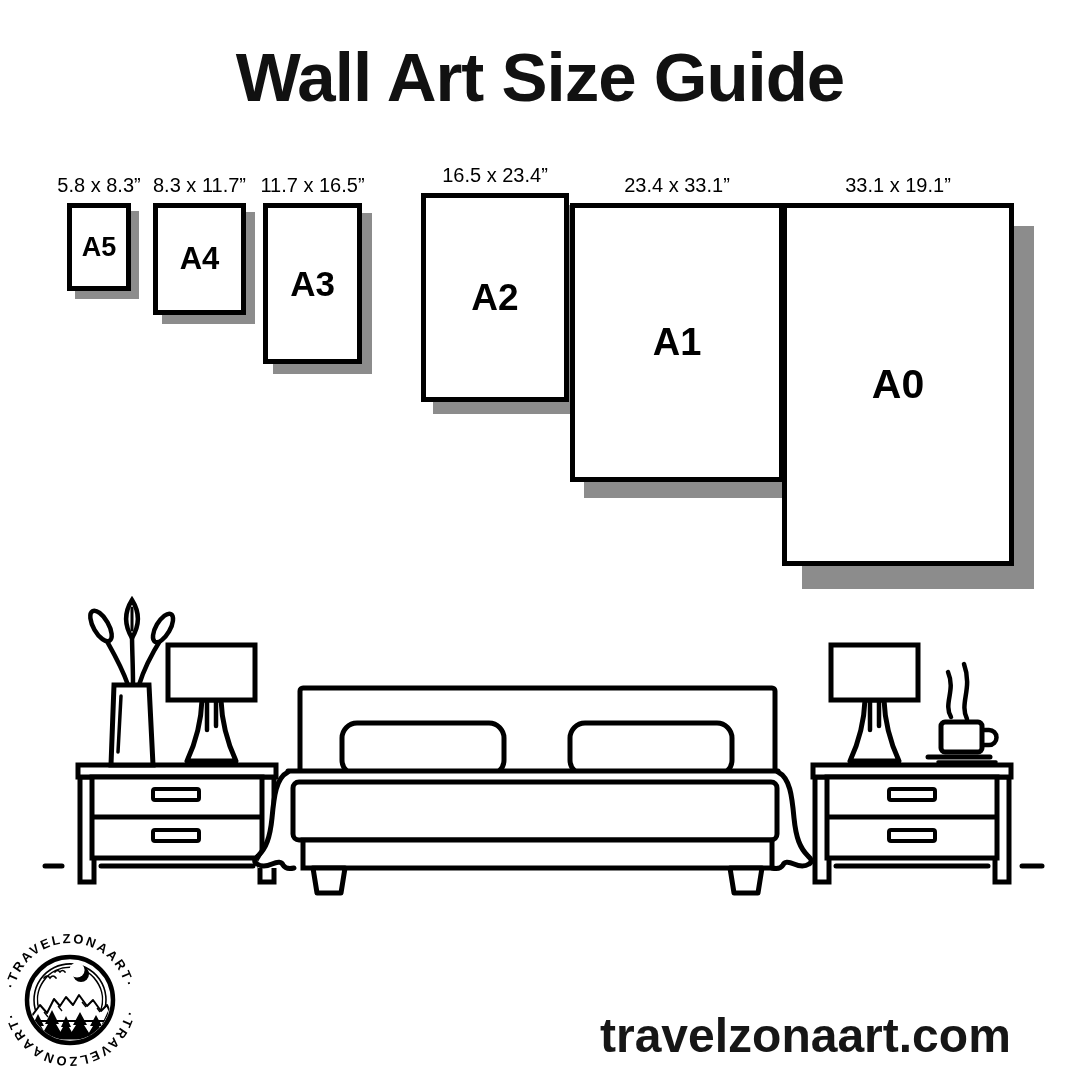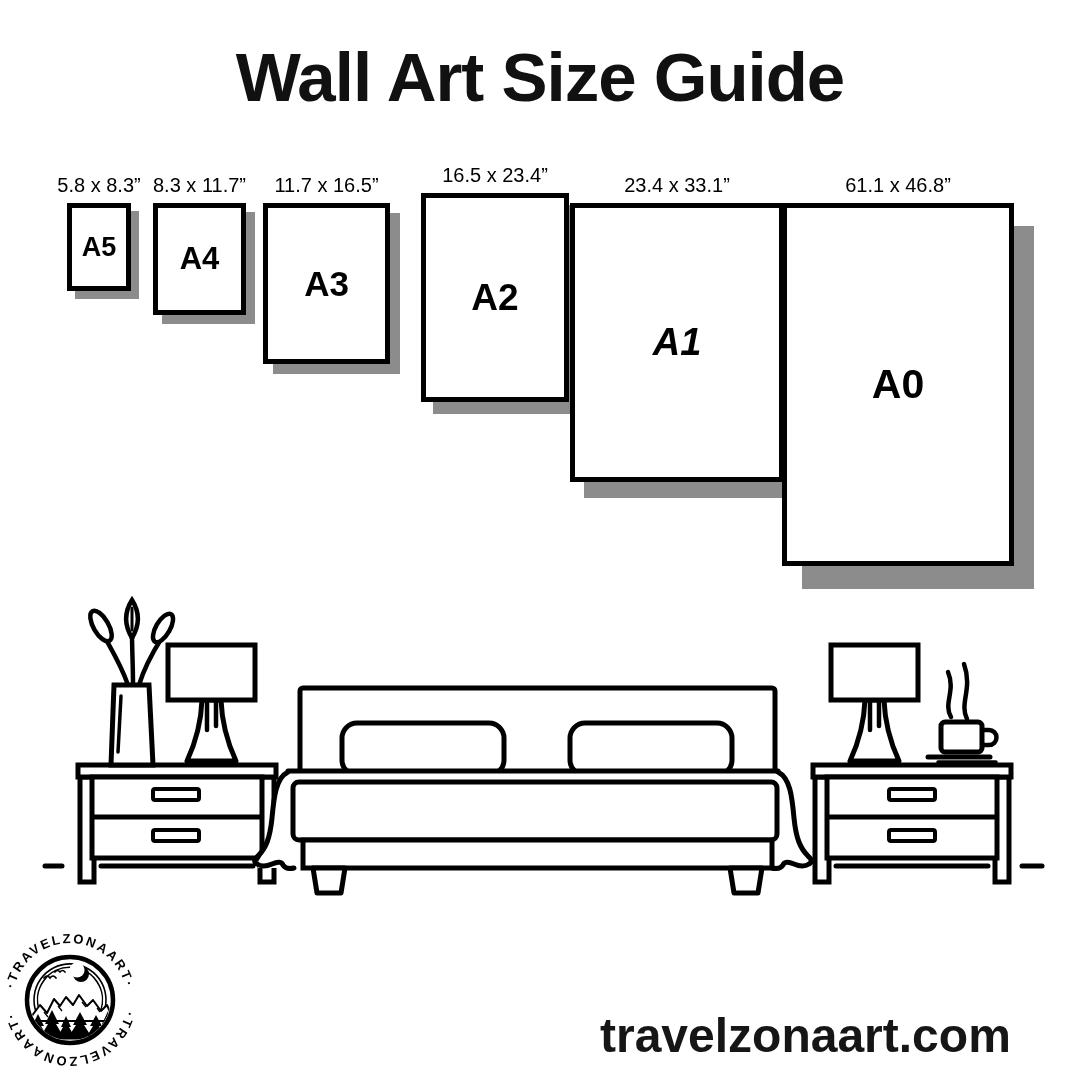--- a/index.html
+++ b/index.html
@@ -10,23 +10,23 @@
          font-size:69px;font-weight:700;letter-spacing:-1px;color:#111;}
   
   .card{position:absolute;}
   .dim-label{position:absolute;bottom:calc(100% + 6px);left:50%;transform:translateX(-50%);
              white-space:nowrap;font-size:20px;font-weight:400;color:#000;}
   .paper{background:#fff;border:5px solid #000;box-sizing:border-box;
          display:flex;align-items:center;justify-content:center;}
   .paper-label{font-weight:700;color:#000;}
   .card-a5{left:67px;top:203px;}  .card-a5 .paper{width:64px;height:88px;box-shadow:8px 8px 0 #8c8c8c;}   .card-a5 .paper-label{font-size:27px;}
   .card-a4{left:153px;top:203px;} .card-a4 .paper{width:93px;height:112px;box-shadow:9px 9px 0 #8c8c8c;}  .card-a4 .paper-label{font-size:31px;}
-  .card-a3{left:263px;top:203px;} .card-a3 .paper{width:127px;height:161px;box-shadow:10px 10px 0 #8c8c8c;}.card-a3 .paper-label{font-size:35px;}
+  .card-a3{left:263px;top:203px;} .card-a3 .paper{width:99px;height:161px;box-shadow:10px 10px 0 #8c8c8c;}.card-a3 .paper-label{font-size:35px;}
   .card-a2{left:393px;top:193px;margin-left:28px;} .card-a2 .paper{width:148px;height:209px;box-shadow:12px 12px 0 #8c8c8c;}.card-a2 .paper-label{font-size:37px;}
-  .card-a1{left:570px;top:203px;} .card-a1 .paper{width:214px;height:279px;box-shadow:14px 16px 0 #8c8c8c;font-style:italic;}.card-a1 .paper-label{font-size:38px;}
+  .card-a1{left:570px;top:203px;} .card-a1 .paper{width:214px;height:279px;box-shadow:14px 16px 0 #8c8c8c;}.card-a1 .paper-label{font-size:38px;}
   .card-a0{left:782px;top:203px;} .card-a0 .paper{width:232px;height:363px;box-shadow:20px 23px 0 #8c8c8c;}.card-a0 .paper-label{font-size:41px;}
   
   .scene{position:absolute;left:0;top:580px;width:1080px;height:320px;}
   
   .logo{position:absolute;left:2px;top:928px;width:140px;height:150px;}
   .logo-arc-text{font-family:"Liberation Sans","DejaVu Sans",sans-serif;
                  font-size:13px;font-weight:700;letter-spacing:2.2px;fill:#000;}
   .website{position:absolute;top:1008px;left:600px;width:450px;text-align:left;
            font-size:48px;font-weight:700;color:#161616;}
 </style>
@@ -61,21 +61,21 @@
       <span class="paper-label">A2</span>
     </div>
   </div>
   <div class="card card-a1">
     <div class="dim-label">23.4 x 33.1”</div>
     <div class="paper">
       <span class="paper-label">A1</span>
     </div>
   </div>
   <div class="card card-a0">
-    <div class="dim-label">61.1 x 46.8”</div>
+    <div class="dim-label">33.1 x 19.1”</div>
     <div class="paper">
       <span class="paper-label">A0</span>
     </div>
   </div>
 
   <svg class="scene" viewBox="0 0 1080 320" fill="none" stroke="#000" stroke-width="5">
 
     <g stroke-linecap="round">
       <path d="M45 286 H62"></path>
         <path d="M101 286 H253"></path>

